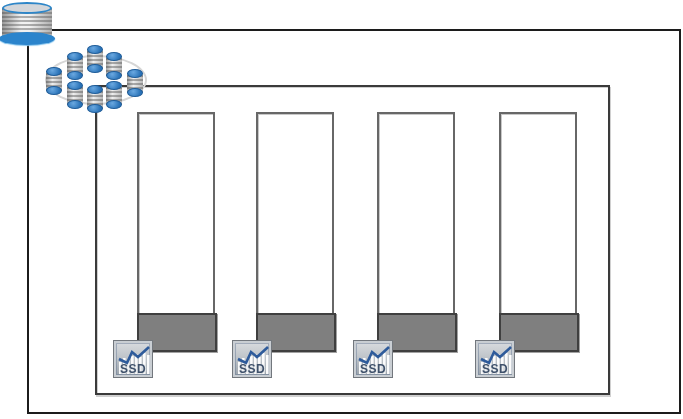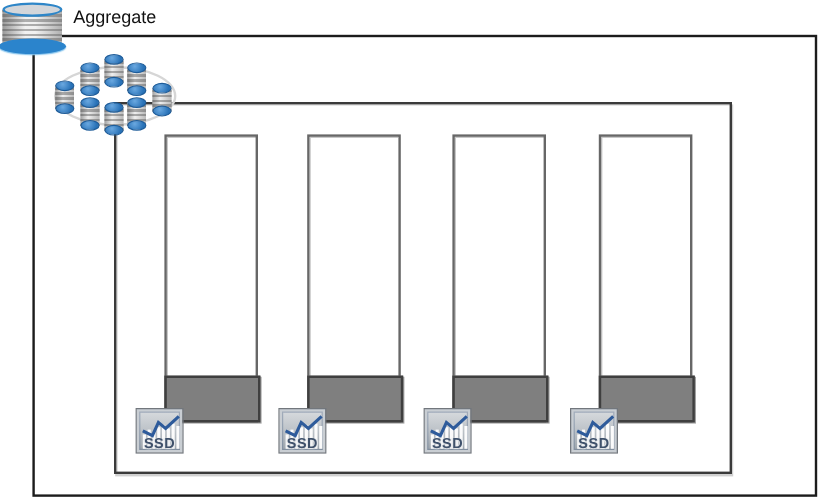--- a/index.html
+++ b/index.html
@@ -91,21 +91,20 @@
     font-size:12px;font-weight:bold;letter-spacing:.5px;color:#3f516b;
     text-shadow:-1px 0 1px #e4e7ea, 1px 0 1px #e4e7ea, 0 1px 1px #e4e7ea;
   }
 </style>
 </head>
 <body>
 
 <div class="canvas">
 
   <div class="agg-box"></div>
-  <div class="agg-label">Aggregate</div>
   <div class="big-cyl"></div>
 
   <div class="raid-box"></div>
 
   <div class="cluster">
     <div class="cluster-ring"></div>
     <div class="cyl p1"></div>
     <div class="cyl p2"></div>
     <div class="cyl p3"></div>
     <div class="cyl p4"></div>

